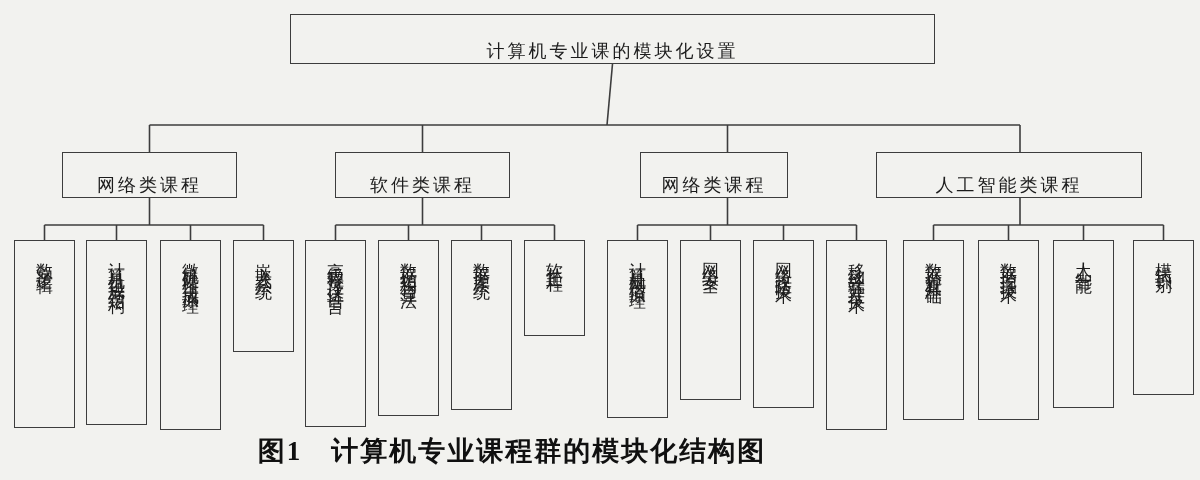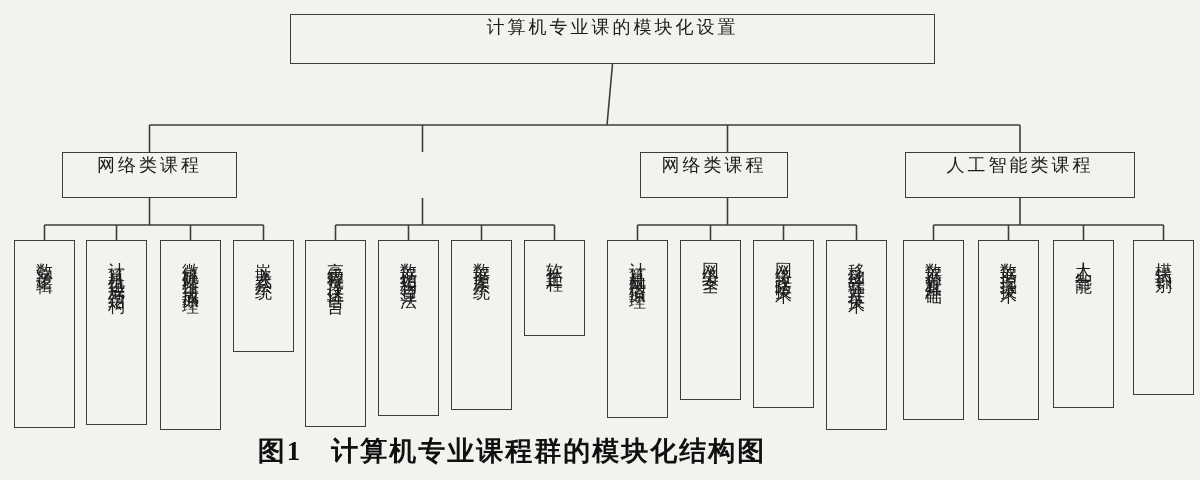--- a/index.html
+++ b/index.html
@@ -10,21 +10,21 @@
     background:#f2f2ef;
     font-family:"Liberation Serif", serif;
     overflow:hidden;
   }
   .connectors { position:absolute; left:0; top:0; }
   .connectors line { stroke:#3d3d3d; stroke-width:1.6; }
   .node {
     position:absolute;
     border:1.6px solid #3d3d3d;
     background:transparent;
-    display:flex; align-items:flex-start; justify-content:center;
+    display:flex; align-items:flex-end; justify-content:center;
     color:#1c1c1c;
   }
   .leaf { align-items:flex-start; overflow:hidden; }
   .h-label { font-size:18px; letter-spacing:3px; white-space:nowrap; }
   .v-label {
     writing-mode:vertical-rl;
     text-orientation:upright;
     font-size:17px;
     letter-spacing:5px;
     line-height:1;
@@ -85,24 +85,27 @@
     <line x1="1163.5" y1="225" x2="1163.5" y2="240"></line>
   </svg>
 
   <div class="node root" style="left:290px;top:14px;width:645px;height:50px">
     <span class="h-label">计算机专业课的模块化设置</span>
   </div>
 
   <div class="node cat" style="left:62px;top:152px;width:175px;height:46px">
     <span class="h-label">网络类课程</span>
   </div>
+  <div class="node cat" style="left:335px;top:152px;width:175px;height:46px">
+    <span class="h-label">软件类课程</span>
+  </div>
   <div class="node cat" style="left:640px;top:152px;width:148px;height:46px">
     <span class="h-label">网络类课程</span>
   </div>
-  <div class="node cat" style="left:905px;top:152px;width:230px;height:46px">
+  <div class="node cat" style="left:876px;top:152px;width:266px;height:46px">
     <span class="h-label">人工智能类课程</span>
   </div>
 
   <div class="node leaf" style="left:14px;top:240px;width:61px;height:188px">
     <span class="v-label">数字逻辑</span>
   </div>
   <div class="node leaf" style="left:86px;top:240px;width:61px;height:185px">
     <span class="v-label">计算机组成与结构</span>
   </div>
   <div class="node leaf" style="left:160px;top:240px;width:61px;height:190px">

